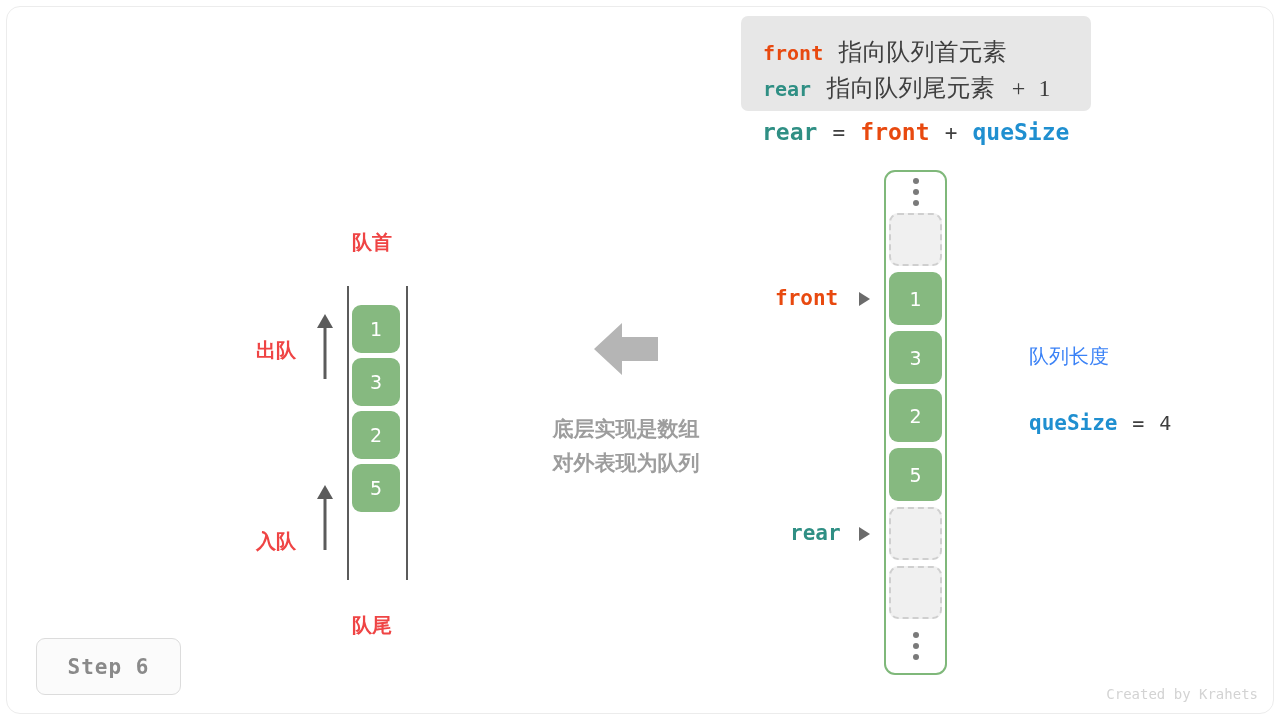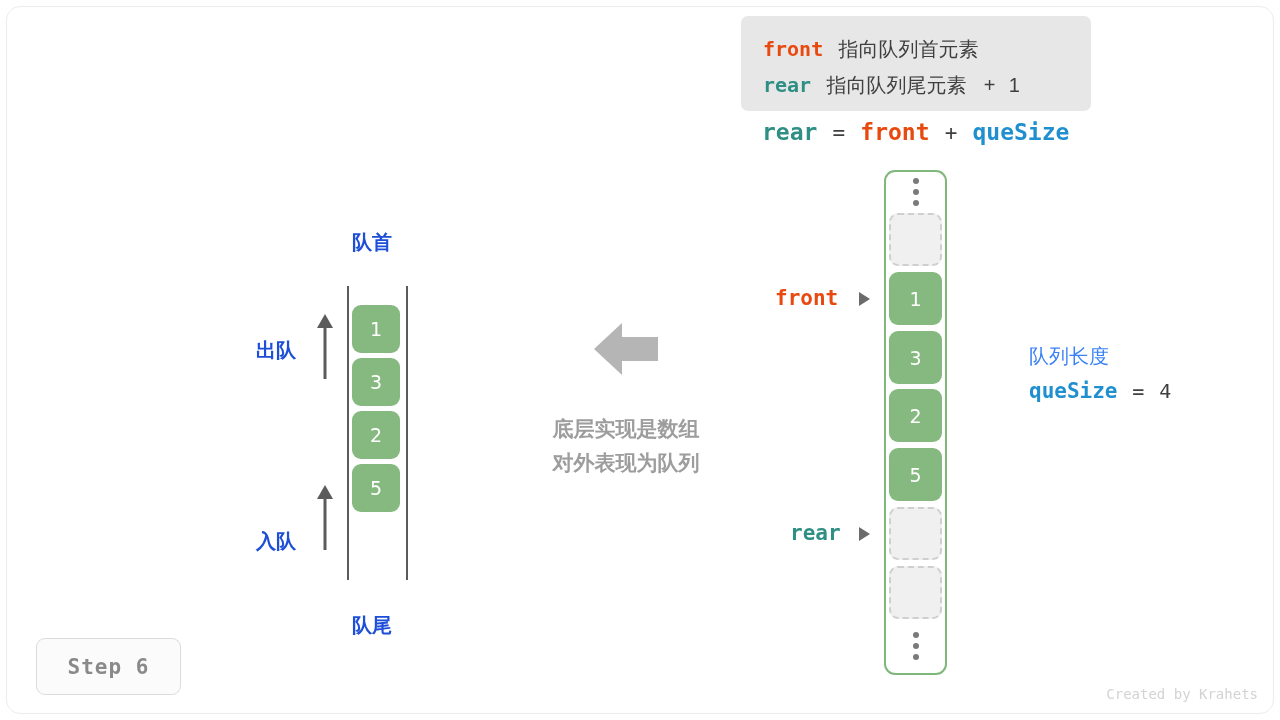--- a/index.html
+++ b/index.html
@@ -51,22 +51,22 @@
     font-size: 19px;
   }
   .legend-line.l1 { top: 20px; }
   .legend-line.l2 { top: 56px; }
   .mono-b {
     font-family: "DejaVu Sans Mono", "Liberation Mono", monospace;
     font-weight: bold;
     font-size: 20px;
   }
   .cn {
-    font-family: Liberation Sans, sans-serif;
-    font-size: 20px;
+    font-family: Liberation Serif, serif;
+    font-size: 24px;
     color: #3f3f3f;
   }
   .c-front { color: #e8490f; }
   .c-rear  { color: #2f8f84; }
   .c-size  { color: #1f8fd0; }
 
   
   .formula {
     position: absolute;
     left: 762px;
@@ -97,21 +97,21 @@
     font-size: 19px;
     font-family: "DejaVu Sans", "Liberation Sans", sans-serif;
     display: flex;
     align-items: center;
     justify-content: center;
   }
   .label-cn-b {
     position: absolute;
     font-size: 20px;
     font-weight: bold;
-    color: #1d4ed8;
+    color: #ef4444;
     font-family: "Liberation Sans", "DejaVu Sans", sans-serif;
     white-space: nowrap;
     text-align: right;
   }
 
   
   .up-arrow { position: absolute; }
 
   
   .center-caption {
@@ -198,20 +198,21 @@
     position: absolute;
     font-size: 20px;
     color: #3b82f6;
     white-space: nowrap;
     font-family: "Liberation Sans", "DejaVu Sans", sans-serif;
   }
   .note-code {
     position: absolute;
     font-size: 21px;
     white-space: nowrap;
+    margin-top: 32px;
   }
   .note-code .mono-b { font-size: 21px; }
   .note-code .op {
     font-family: "DejaVu Sans Mono", "Liberation Mono", monospace;
     font-size: 20px;
     color: #3f3f3f;
   }
 
   
   .step-badge {

